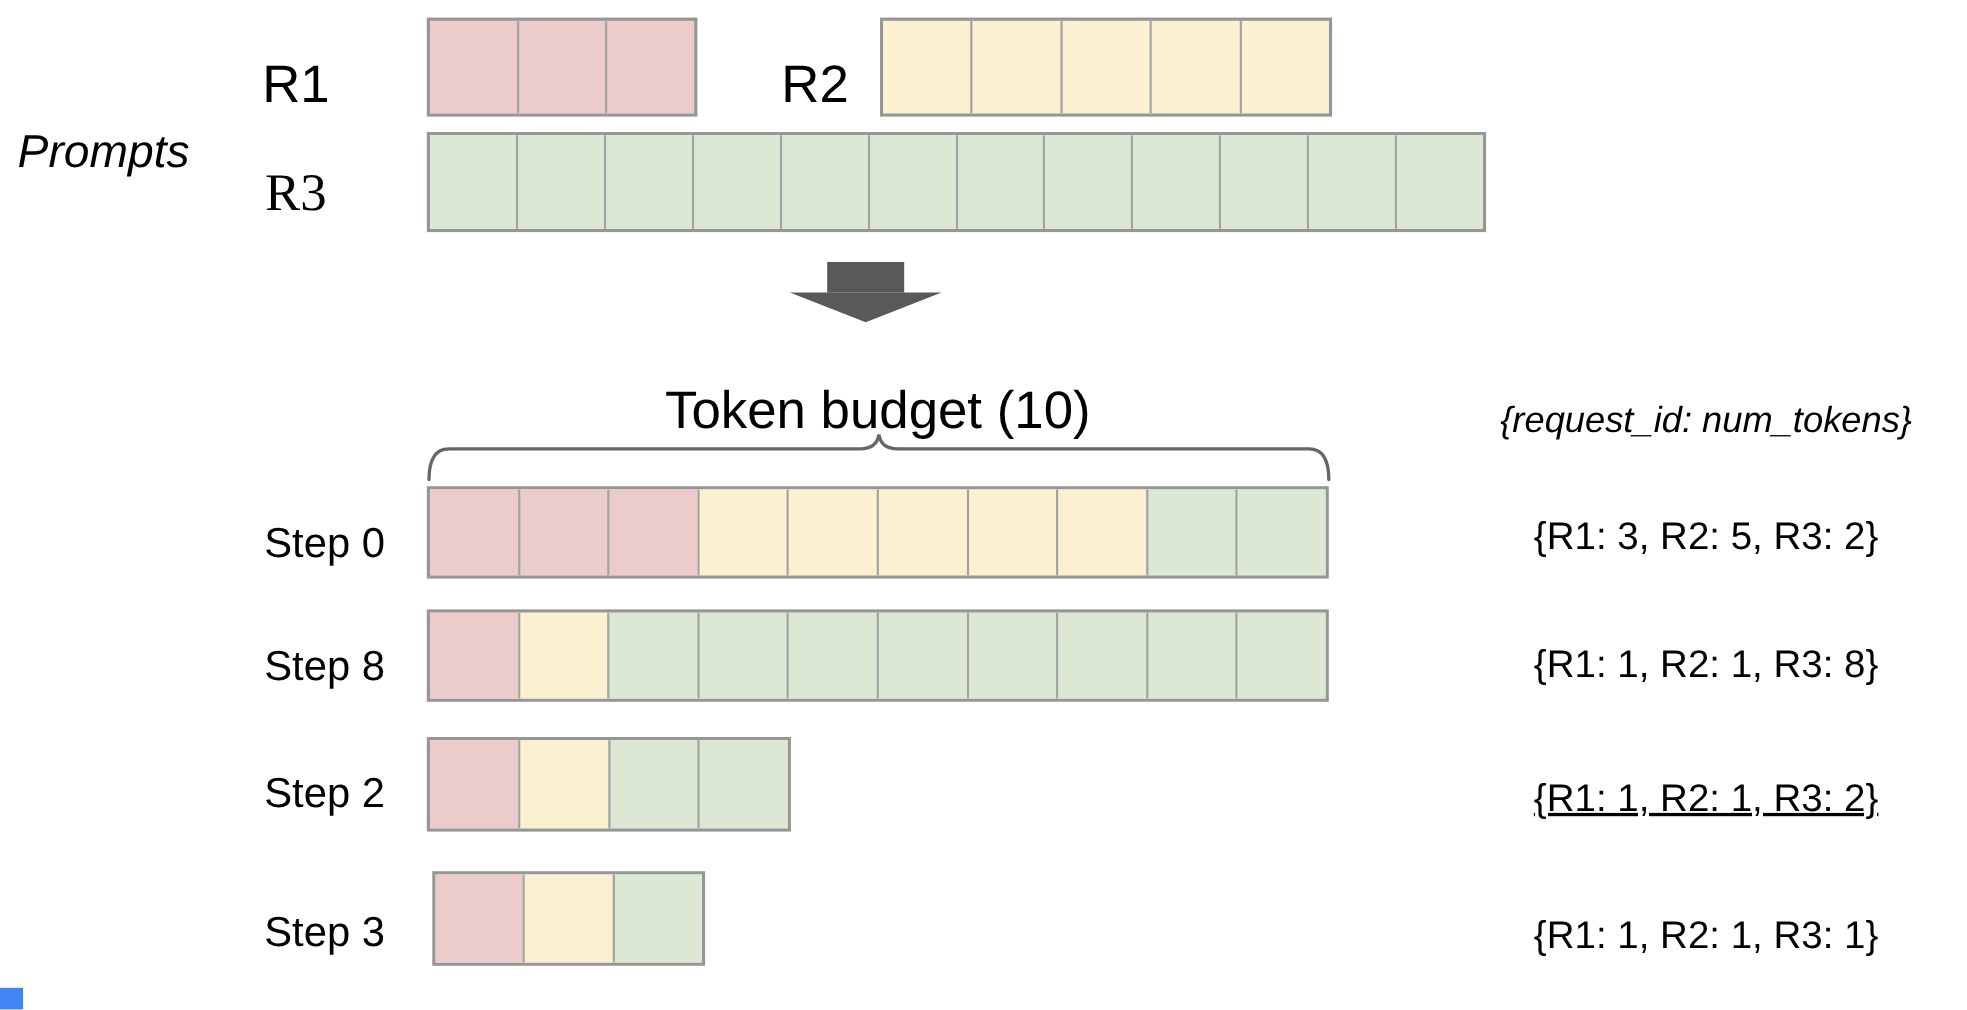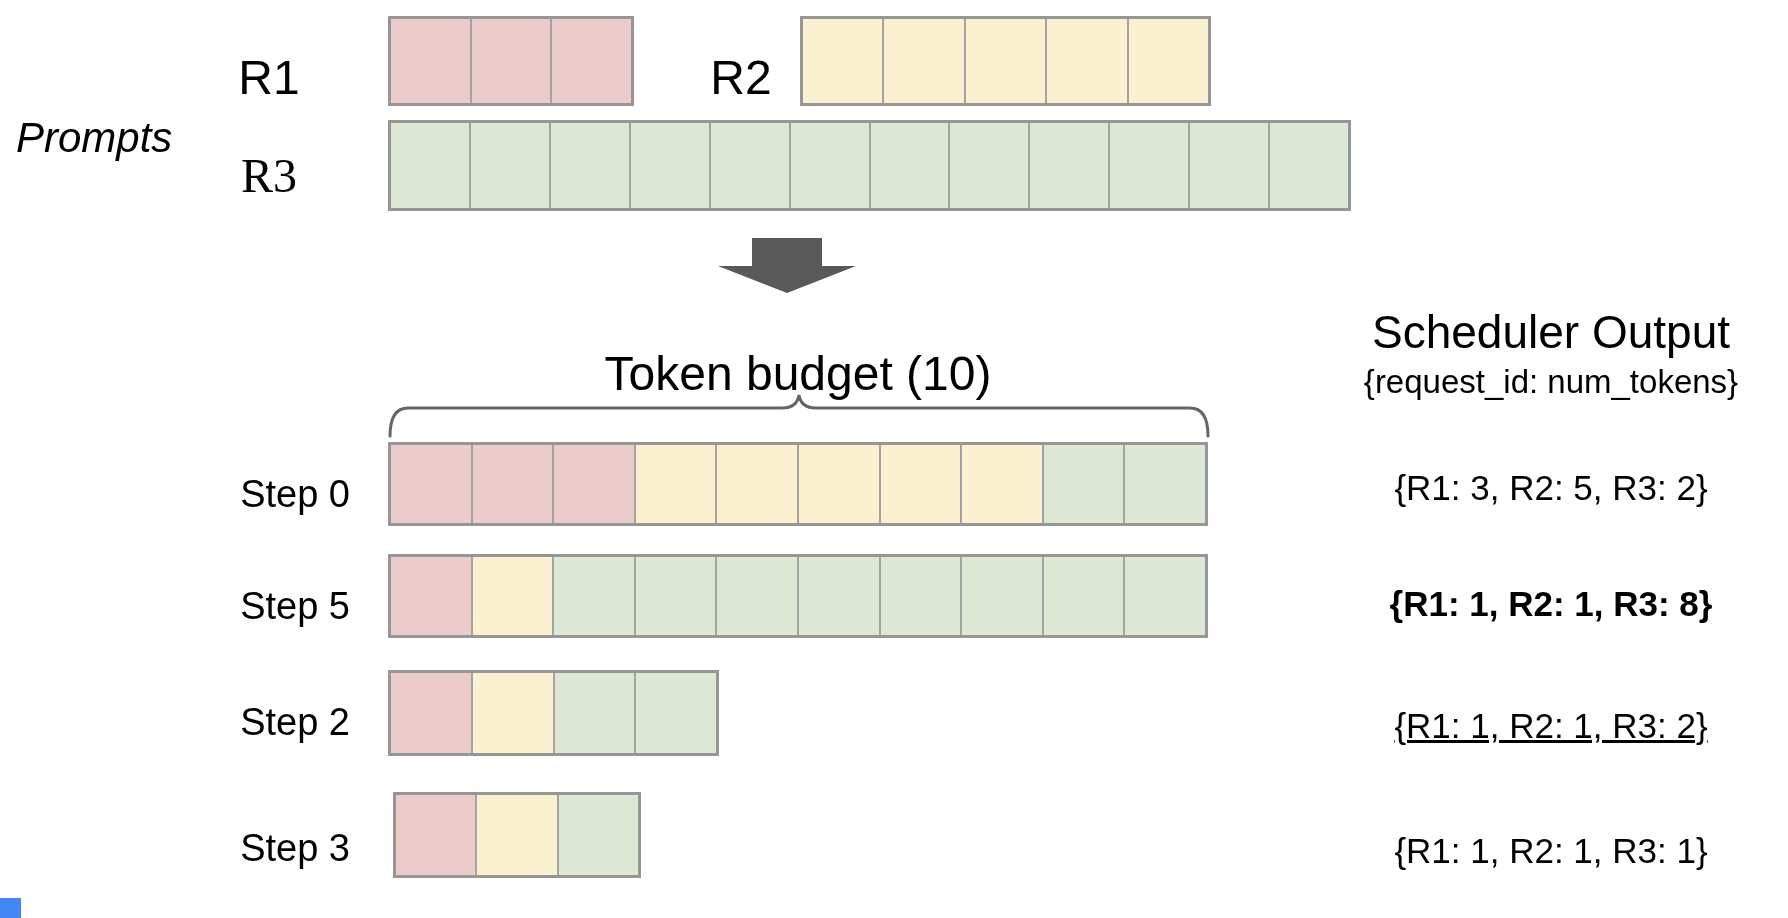--- a/index.html
+++ b/index.html
@@ -46,26 +46,26 @@
   .sl0{top:471px;text-align:right;}.sl1{top:583px;}.sl2{top:699px;}.sl3{top:825px;}
 
   .token-budget{
     position:absolute;left:388px;top:348px;width:820px;
     text-align:center;font-size:48px;line-height:52px;
   }
 
   
   .rightcol{position:absolute;left:1316px;width:470px;text-align:center;white-space:nowrap;}
   .sched-heading{top:306px;font-size:46px;line-height:52px;}
-  .sched-sub{top:362px;font-size:33px;line-height:40px;}
+  .sched-sub{top:362px;font-size:33px;line-height:40px;font-style:italic;}
   .step-output{
     position:absolute;left:1316px;width:470px;
     text-align:center;font-size:35px;line-height:52px;white-space:nowrap;
   }
-  .so0{top:462px;}.so1{top:578px;font-weight:bold;}.so2{top:700px;text-decoration:underline;}.so3{top:825px;}
+  .so0{top:462px;}.so1{top:578px;}.so2{top:700px;text-decoration:underline;}.so3{top:825px;}
 
   
   .arrow-wrap{position:absolute;left:716px;top:238px;width:142px;height:56px;}
   .brace-wrap{position:absolute;left:388px;top:392px;width:822px;height:46px;}
   .corner-marker{position:absolute;left:0;top:898px;width:21px;height:20px;}
 </style>
 </head>
 <body>
 
 <div class="canvas">
@@ -111,39 +111,38 @@
   </div>
 
   <div class="token-budget">Token budget (10)</div>
 
   <div class="brace-wrap">
     <svg width="822" height="46" viewBox="0 0 822 46" xmlns="http://www.w3.org/2000/svg">
       <path d="M 2 44 Q 2 16 20 16 L 394 16 Q 409 16 411 3 Q 413 16 428 16 L 802 16 Q 820 16 820 44" fill="none" stroke="#666666" stroke-width="3" stroke-linecap="round"></path>
     </svg>
   </div>
 
-  <div class="lbl rightcol sched-heading">Scheduler Output</div>
   <div class="lbl rightcol sched-sub">{request_id: num_tokens}</div>
 
   <div id="steps">
       <div class="step-label sl0">Step 0</div>
       <div class="token-row sr0">
         <div class="cell" style="background: rgb(236, 204, 203);"></div>
         <div class="cell" style="background: rgb(236, 204, 203);"></div>
         <div class="cell" style="background: rgb(236, 204, 203);"></div>
         <div class="cell" style="background: rgb(251, 241, 208);"></div>
         <div class="cell" style="background: rgb(251, 241, 208);"></div>
         <div class="cell" style="background: rgb(251, 241, 208);"></div>
         <div class="cell" style="background: rgb(251, 241, 208);"></div>
         <div class="cell" style="background: rgb(251, 241, 208);"></div>
         <div class="cell" style="background: rgb(220, 232, 212);"></div>
         <div class="cell" style="background: rgb(220, 232, 212);"></div>
       </div>
       <div class="step-output so0">{R1: 3, R2: 5, R3: 2}</div>
-      <div class="step-label sl1">Step 5</div>
+      <div class="step-label sl1">Step 8</div>
       <div class="token-row sr1">
         <div class="cell" style="background: rgb(236, 204, 203);"></div>
         <div class="cell" style="background: rgb(251, 241, 208);"></div>
         <div class="cell" style="background: rgb(220, 232, 212);"></div>
         <div class="cell" style="background: rgb(220, 232, 212);"></div>
         <div class="cell" style="background: rgb(220, 232, 212);"></div>
         <div class="cell" style="background: rgb(220, 232, 212);"></div>
         <div class="cell" style="background: rgb(220, 232, 212);"></div>
         <div class="cell" style="background: rgb(220, 232, 212);"></div>
         <div class="cell" style="background: rgb(220, 232, 212);"></div>

